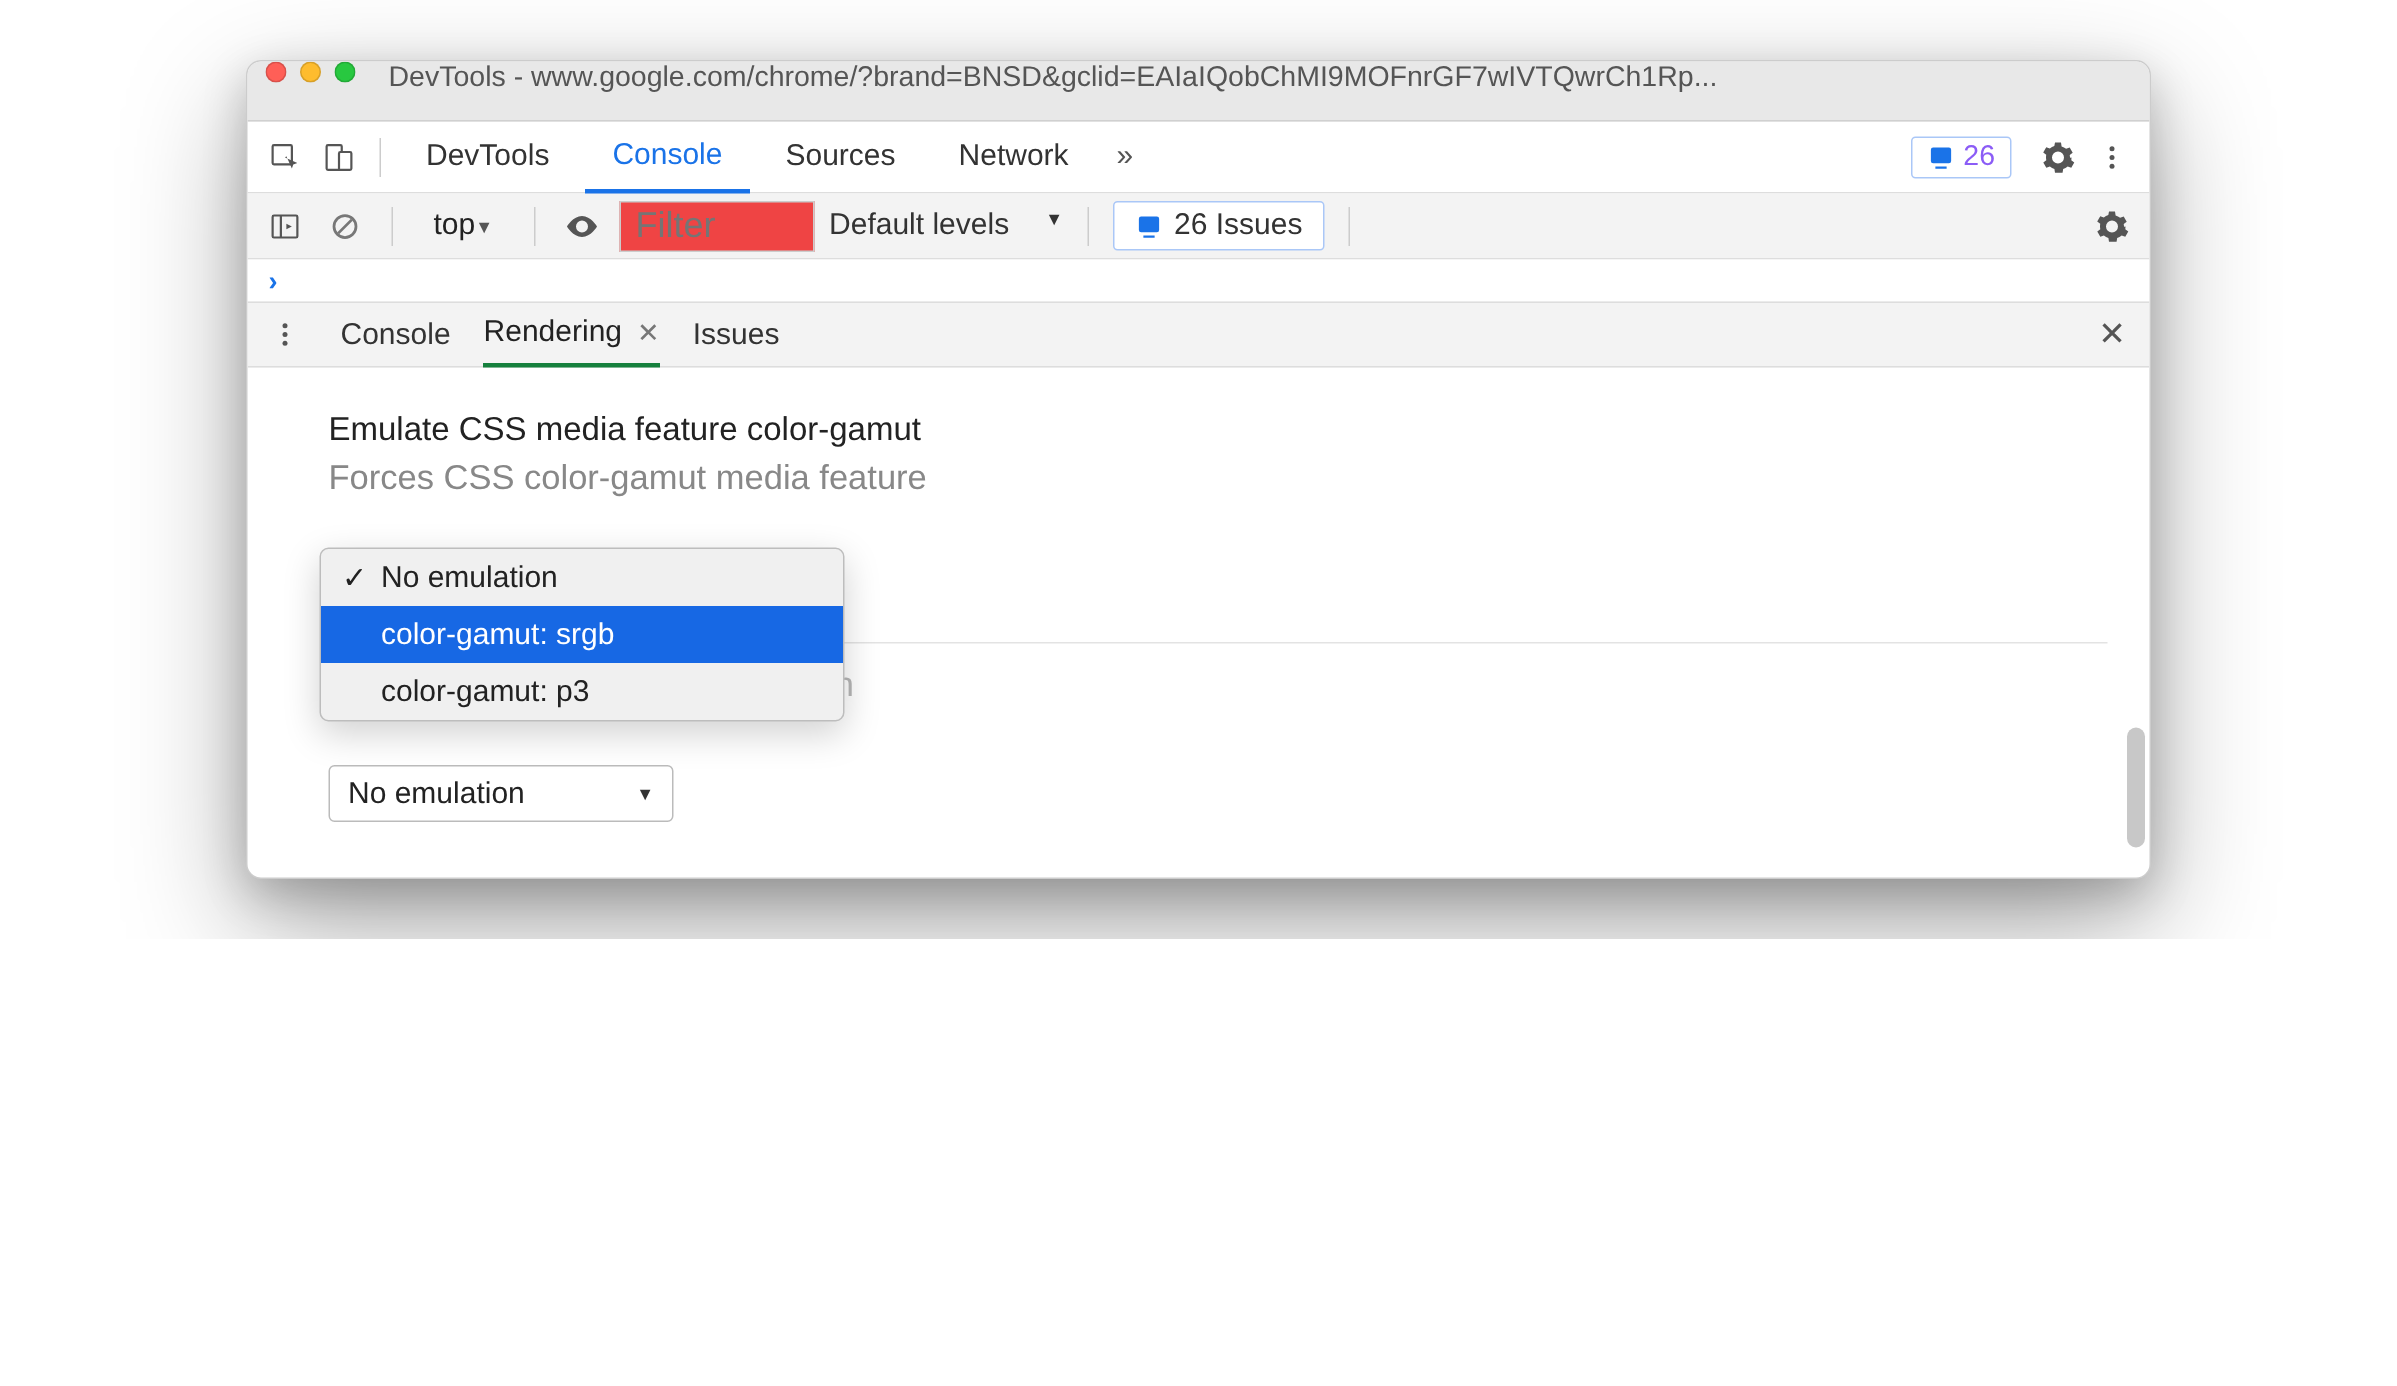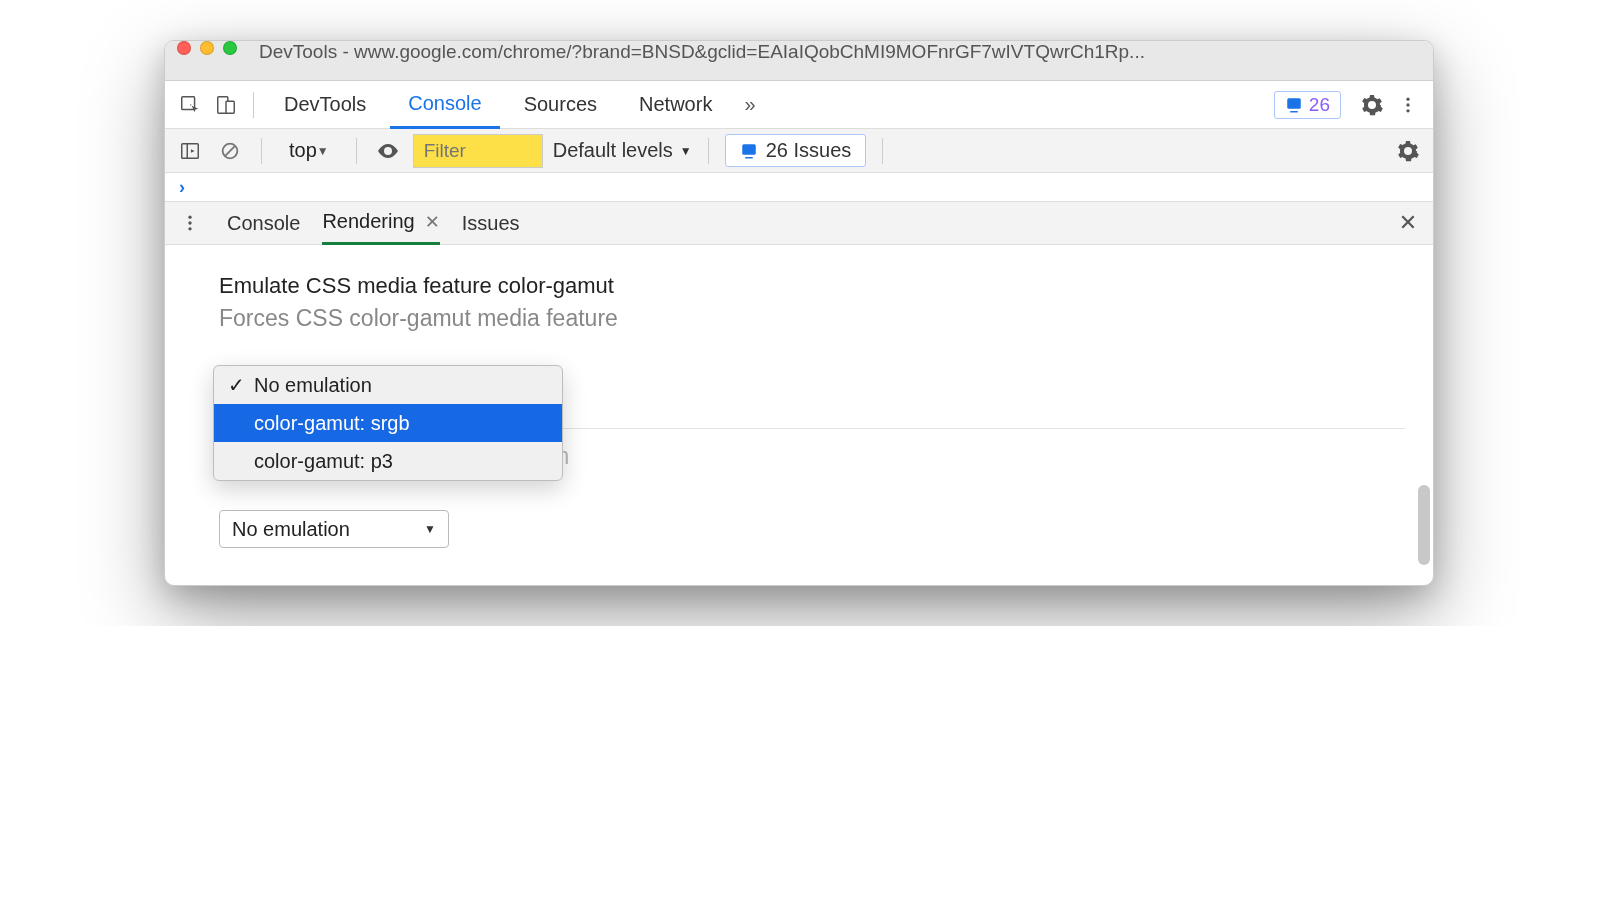--- a/index.html
+++ b/index.html
@@ -80,24 +80,24 @@
     display: flex; align-items: center; 
     padding: 4px 10px; font-size: 20px; color: #222;
     border: 1px solid transparent;
   }
   .ctx .tri { color: #555; }
   .filter-input {
     border: 1px solid #ccc;
     height: 30px;
     width: 130px;
     padding: 16px 10px;
-    font-size: 19px;
-    background: #fde047;
-  }
-  .levels { font-size: 20px; color: #333; display: flex; align-items: center; gap: 7px; }
+    font-size: 24px;
+    background: #ef4444;
+  }
+  .levels { font-size: 20px; color: #333; display: flex; gap: 24px; }
   .big-chip {
     display: inline-flex;
     align-items: center;
     gap: 8px;
     border: 1px solid #aac7f7;
     background: #fff;
     padding: 4px 14px;
     border-radius: 3px;
     font-size: 20px;
     color: #333;

